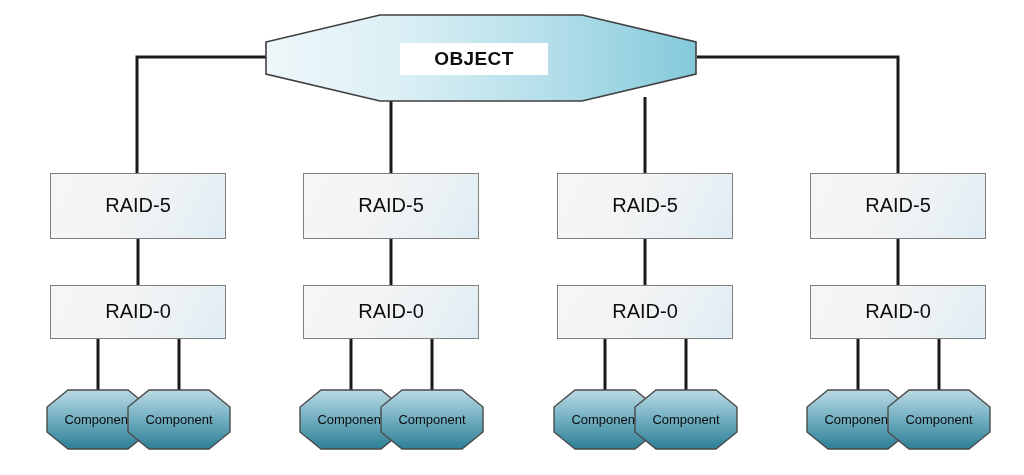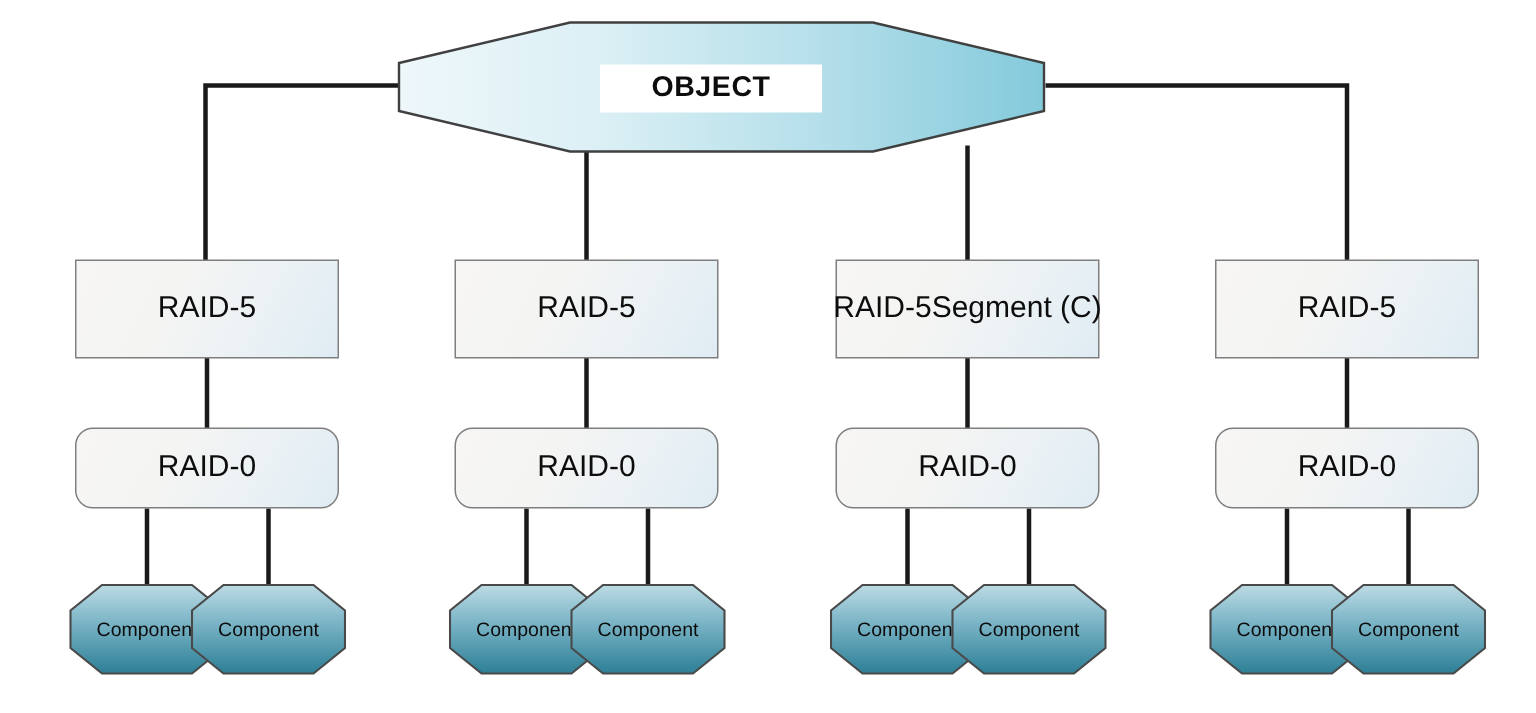--- a/index.html
+++ b/index.html
@@ -74,21 +74,20 @@
   }
   .rect-node.segment {
     width: 176px;
     height: 66px;
     font-size: 20px;
   }
   .rect-node.raid0 {
     width: 176px;
     height: 54px;
     font-size: 20px;
-    border-radius: 12px;
   }
   .rect-node .line {
     display: block;
     white-space: nowrap;
   }
 
   
   .component-node {
     position: absolute;
     width: 104px;
@@ -226,21 +225,20 @@
           <stop offset="100%" stop-color="#2d7f96"></stop>
         </linearGradient>
       </defs>
       <polygon points="22,1 82,1 103,18 103,43 82,60 22,60 1,43 1,18" fill="url(#octGradB2)" stroke="#4a4a4a" stroke-width="1.4"></polygon>
     </svg>
     <div class="comp-text">Component</div>
   </div>
 
   <div class="rect-node segment" style="left:557px; top:173px;">
     <span class="line">RAID-5</span>
-    <span class="line">Segment (C)</span>
   </div>
   <div class="rect-node raid0" style="left:557px; top:285px;">
     <span class="line">RAID-0</span>
   </div>
   <div class="component-node" style="left:553px; top:389px;">
     <svg class="oct-svg" viewBox="0 0 104 61" preserveAspectRatio="none" xmlns="http://www.w3.org/2000/svg">
       <defs>
         <linearGradient id="octGradC1" x1="0" y1="0" x2="0" y2="1">
           <stop offset="0%" stop-color="#bcdbe4"></stop>
           <stop offset="45%" stop-color="#77b2c4"></stop>

